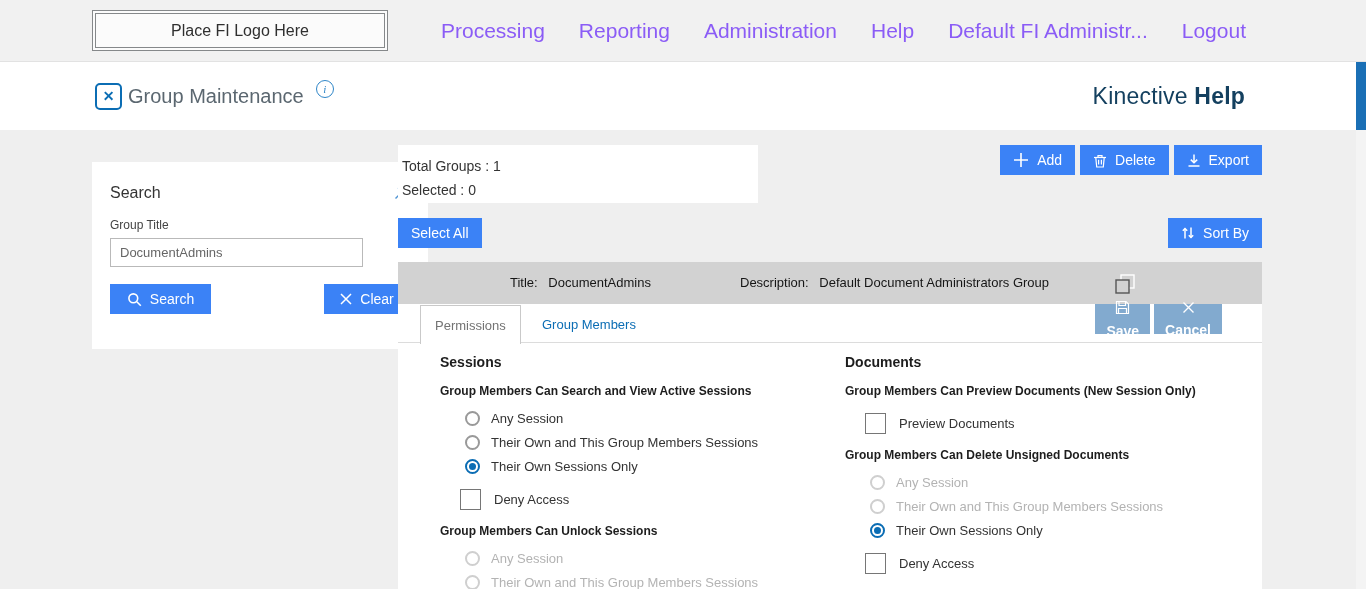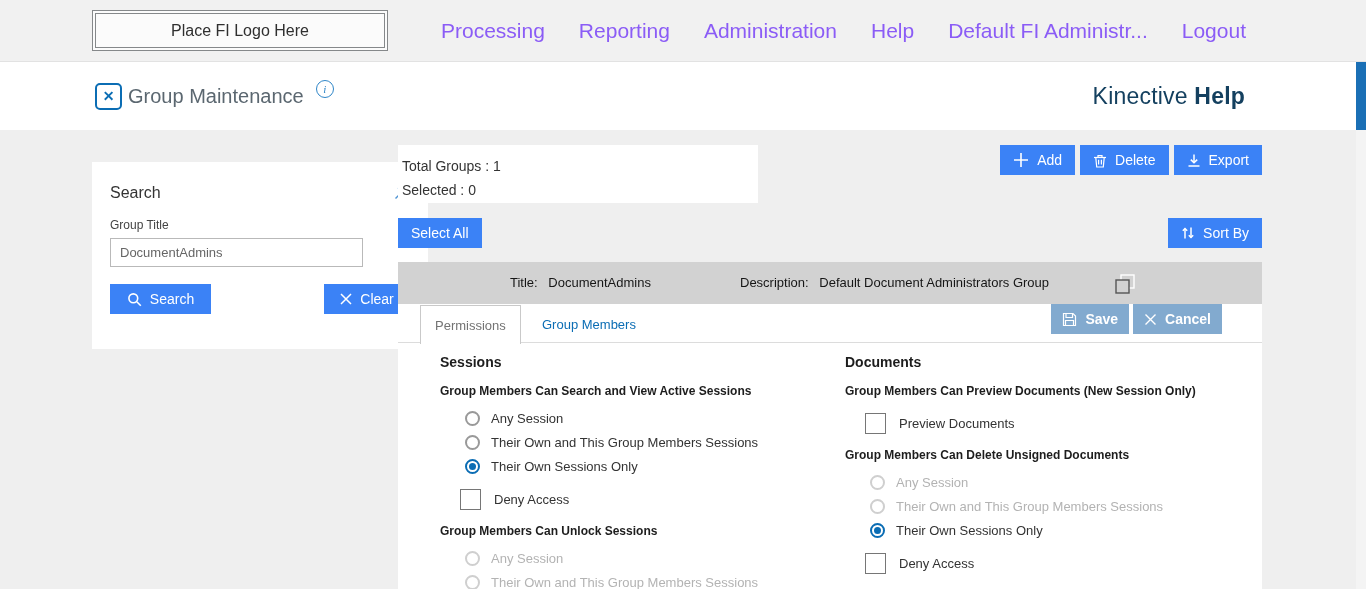--- a/index.html
+++ b/index.html
@@ -61,21 +61,21 @@
     font-family: inherit; font-size: 13px; color: #666; padding: 0 9px; outline: none;
   }
   .search-buttons { display: flex; justify-content: space-between; margin: 17px 18px 0 18px; }
 
   
   .btn {
     display: inline-flex; align-items: center; justify-content: center; gap: 8px;
     background: #3b82f6; color: #fff; border: none; height: 30px; padding: 0 13px;
     font-family: inherit; font-size: 14px; cursor: pointer; white-space: nowrap;
   }
-  .btn-muted { background: #82aacf; font-weight: bold; padding: 0 11px; }
+  .btn-muted { background: #82aacf; font-weight: bold; padding: 0 11px; flex-direction: column; }
   .btn-search { width: 101px; } .btn-clear { width: 86px; justify-content: center; }
 
   
   .summary-card {
     position: absolute; left: 306px; top: 15px; width: 360px; height: 58px; background: #fff;
     padding: 9px 4px; font-size: 14px; color: #333; line-height: 24px;
   }
   .summary-card, .right-zone { left: 398px; }
   .top-actions { position: absolute; top: 15px; right: 104px; display: flex; gap: 5px; }
   .row-actions-left { position: absolute; left: 398px; top: 88px; }

